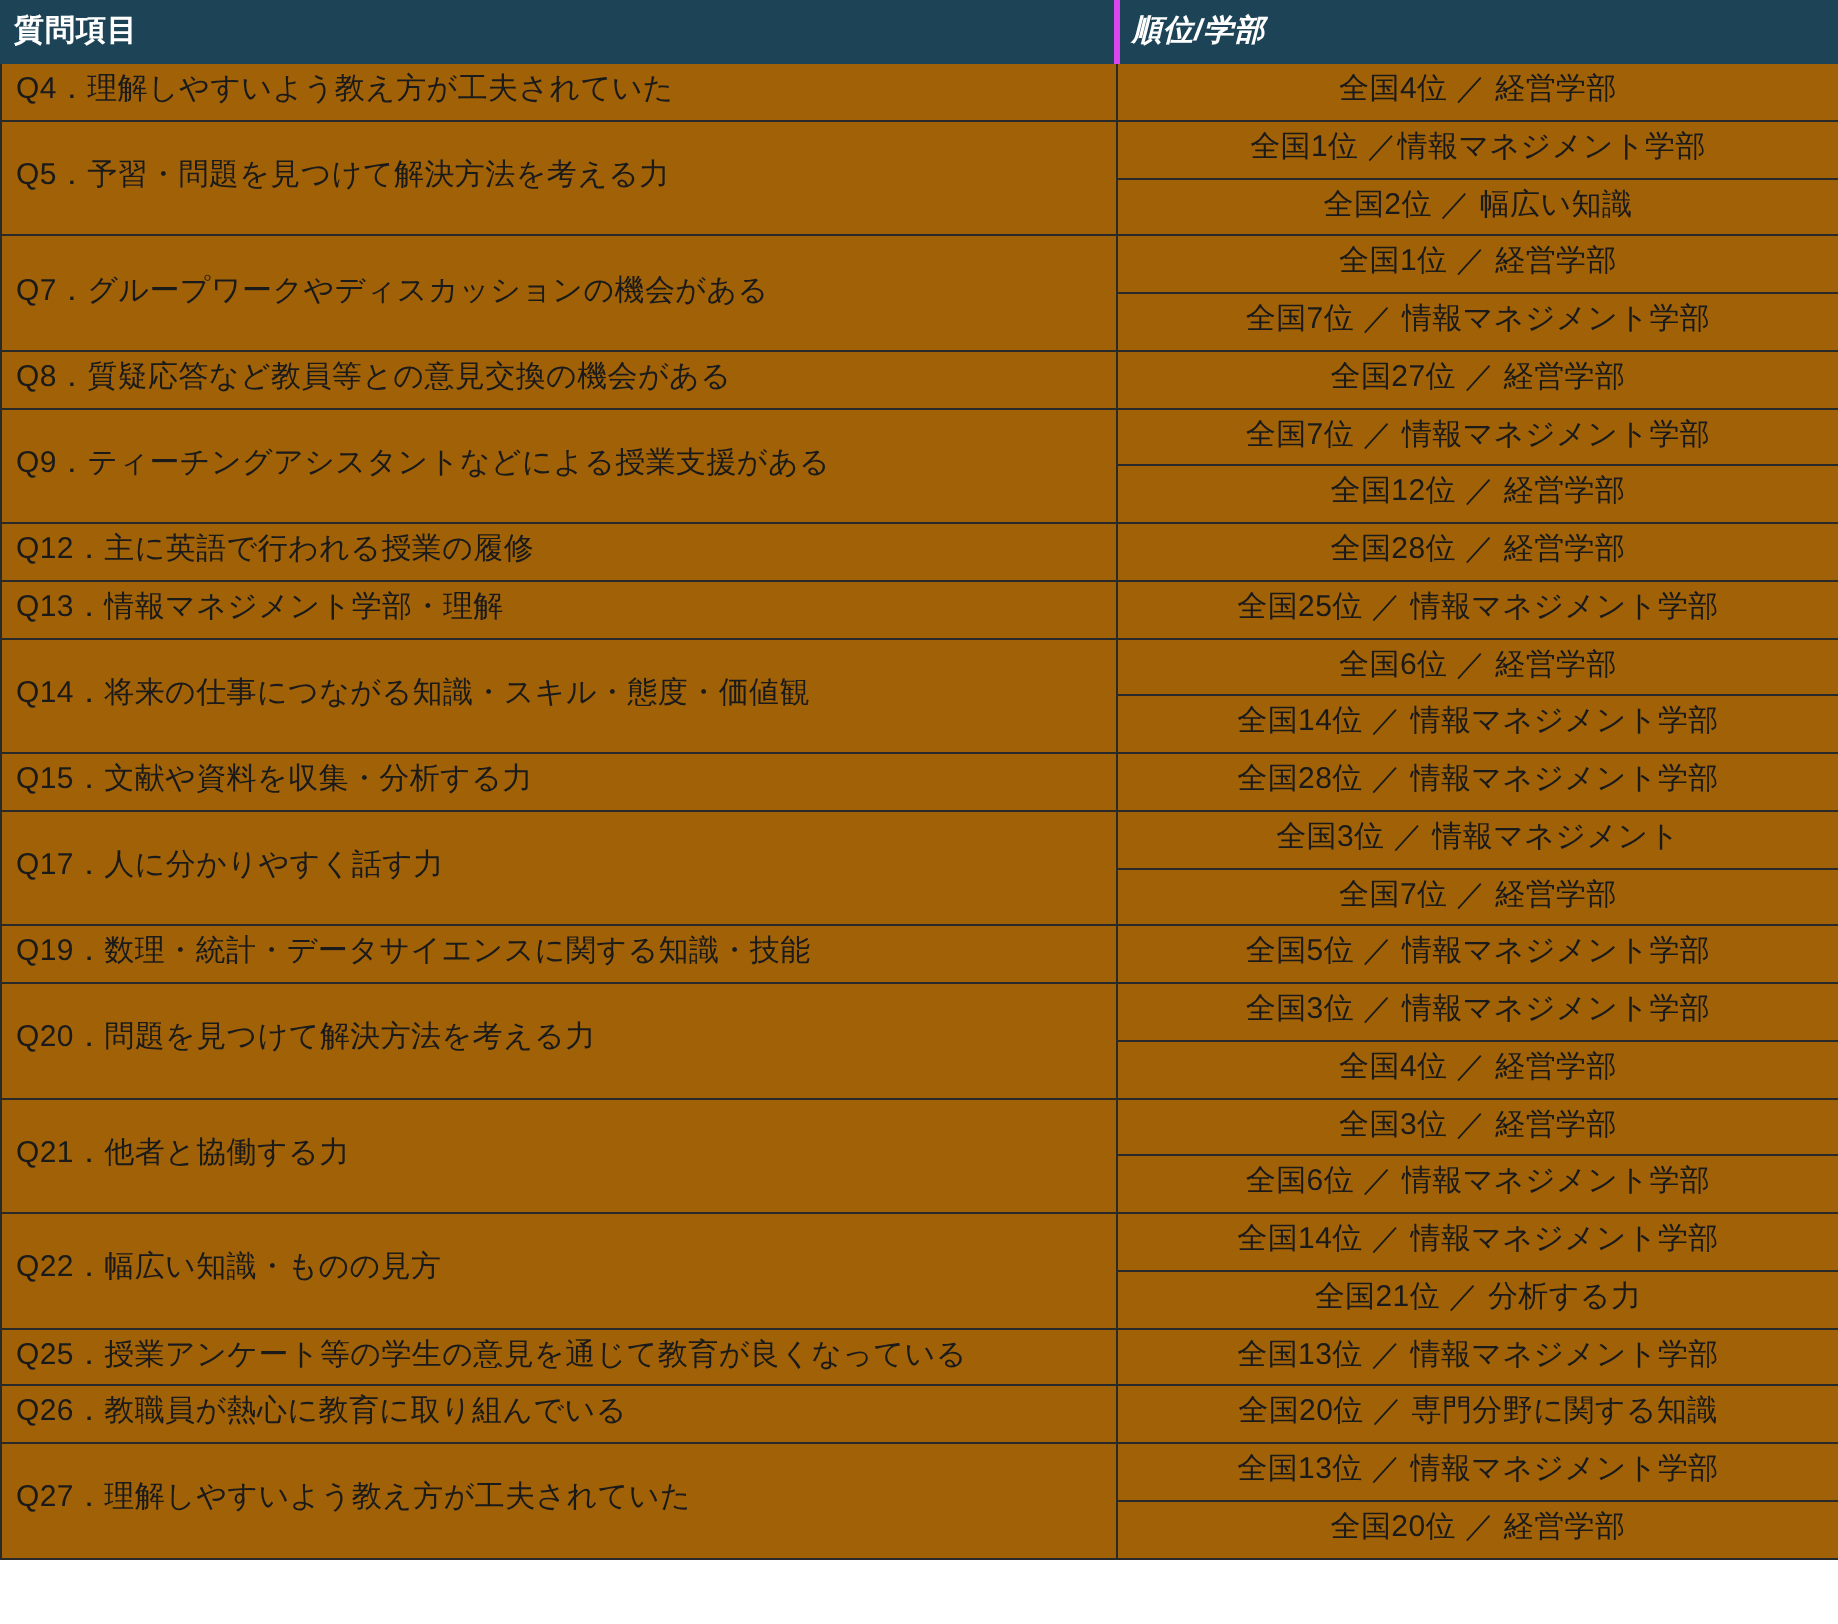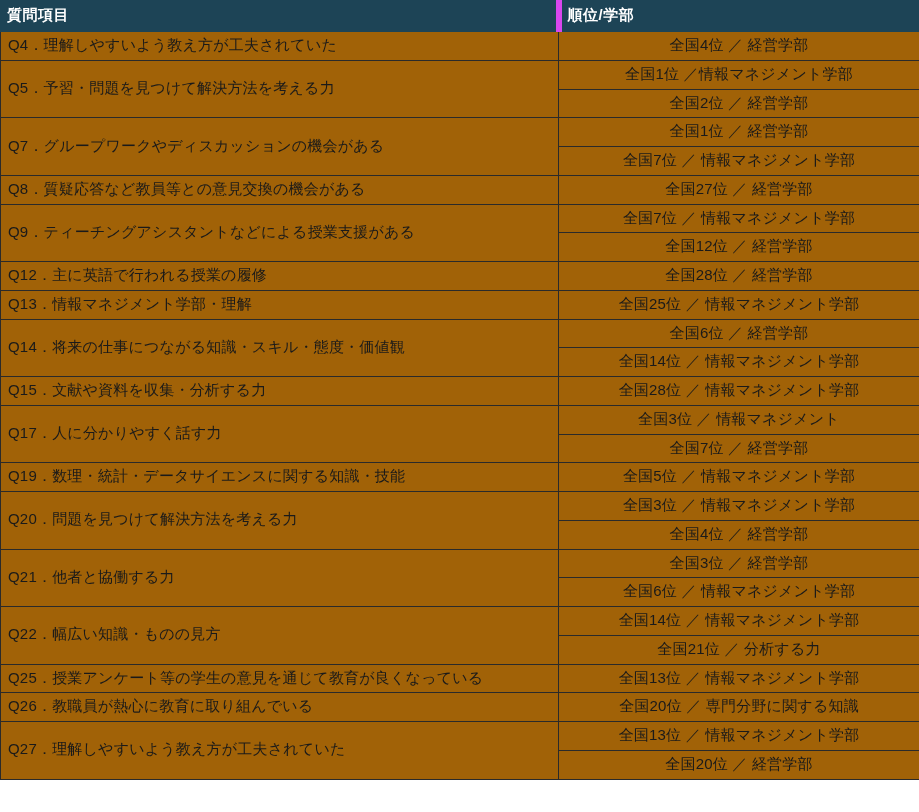--- a/index.html
+++ b/index.html
@@ -30,21 +30,22 @@
     background: #1d4456;
     color: #ffffff;
     font-weight: bold;
     font-size: 15px;
     text-align: left;
     padding: 5px 6px 6px 6px;
     border: 1px solid #1d4456;
     letter-spacing: 0.5px;
   }
   thead th.rank-head {
-    border-left: 6px solid #d946ef;
+    border-left: 3px solid #d946ef;
+    font-style: italic;
   }
 
   tbody td {
     border: 1px solid #2a2a2a;
     font-size: 15px;
     padding: 4px 7px 5px 7px;
     vertical-align: middle;
     line-height: 1.25;
     background: #a16207;
     white-space: nowrap;
@@ -76,21 +77,21 @@
     <tbody id="table-body">
         <tr>
           <td class="question">Q4．理解しやすいよう教え方が工夫されていた</td>
           <td class="rank">全国4位 ／ 経営学部</td>
         </tr>
         <tr>
           <td class="question" rowspan="2">Q5．予習・問題を見つけて解決方法を考える力</td>
           <td class="rank">全国1位 ／情報マネジメント学部</td>
         </tr>
         <tr>
-          <td class="rank">全国2位 ／ 経営学部</td>
+          <td class="rank">全国2位 ／ 幅広い知識</td>
         </tr>
         <tr>
           <td class="question" rowspan="2">Q7．グループワークやディスカッションの機会がある</td>
           <td class="rank">全国1位 ／ 経営学部</td>
         </tr>
         <tr>
           <td class="rank">全国7位 ／ 情報マネジメント学部</td>
         </tr>
         <tr>
           <td class="question">Q8．質疑応答など教員等との意見交換の機会がある</td>

